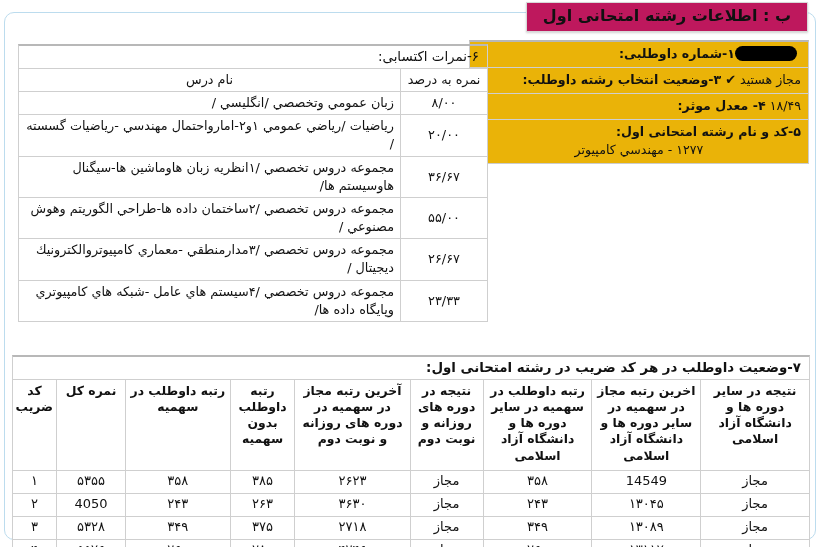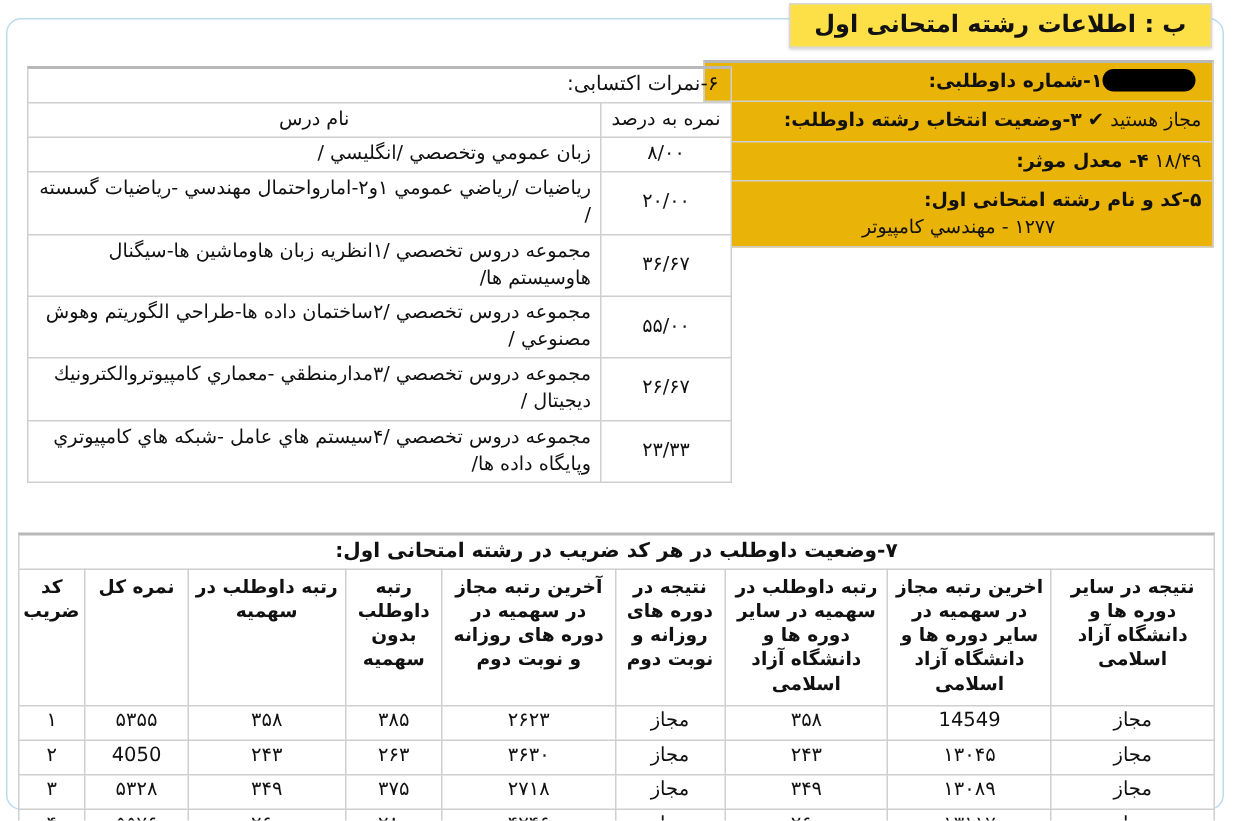--- a/index.html
+++ b/index.html
@@ -33,21 +33,21 @@
     left: 0; top: 0;
     width: 822px;
     height: 547px;
   }
 
   
   .section-tab {
     position: absolute;
     top: 2px;
     right: 14px;
-    background: #fde047;
+    background: #be185d;
     border: 1px solid #d8d8d8;
     border-radius: 0;
     box-shadow: 0 1px 2px rgba(0,0,0,0.18);
     padding: 3px 16px 5px 16px;
     font-size: 16px;
     font-weight: bold;
     line-height: 1.25;
     white-space: nowrap;
     z-index: 5;
   }
@@ -149,21 +149,21 @@
     height: 20px;
     font-size: 13px;
   }
   .res-caption {
     border: 1px solid #cfcfcf;
     border-bottom: none;
     border-top: 2px solid #b8b8b8;
     padding: 3px 8px 4px 8px;
     font-size: 13.4px;
     font-weight: bold;
-    text-align: center;
+    text-align: right;
   }
 </style>
 </head>
 <body>
 
 <div class="page-frame"></div>
 
 <div class="content">
 
   <div class="section-tab">ب : اطلاعات رشته امتحانی اول</div>

